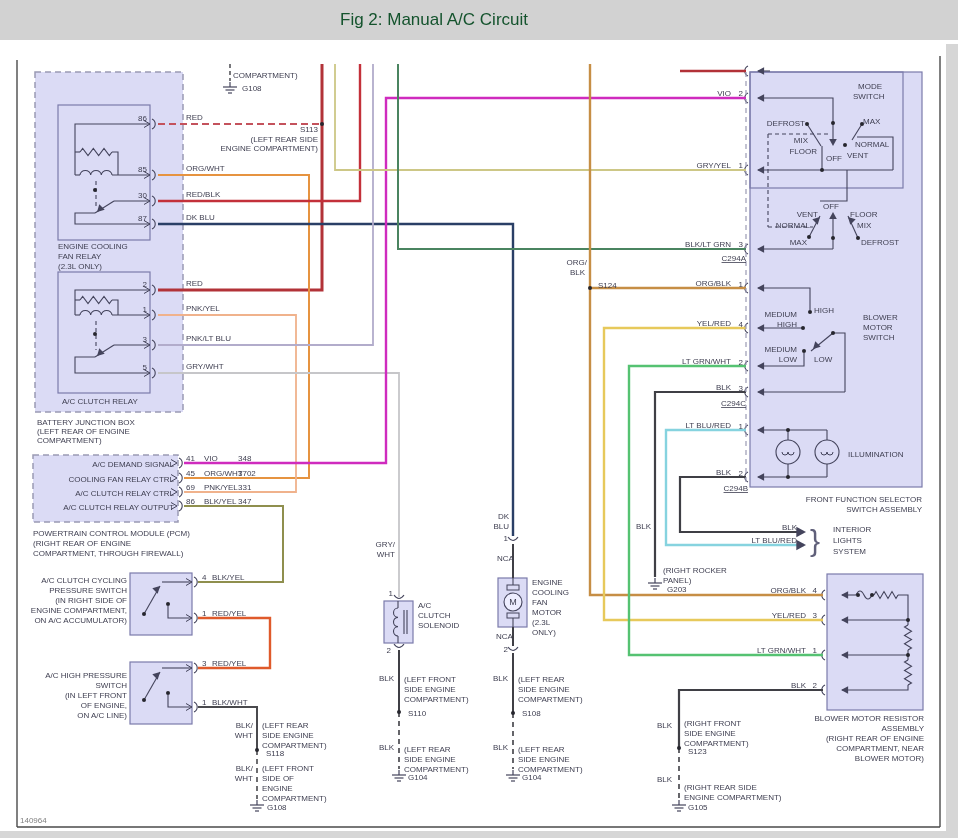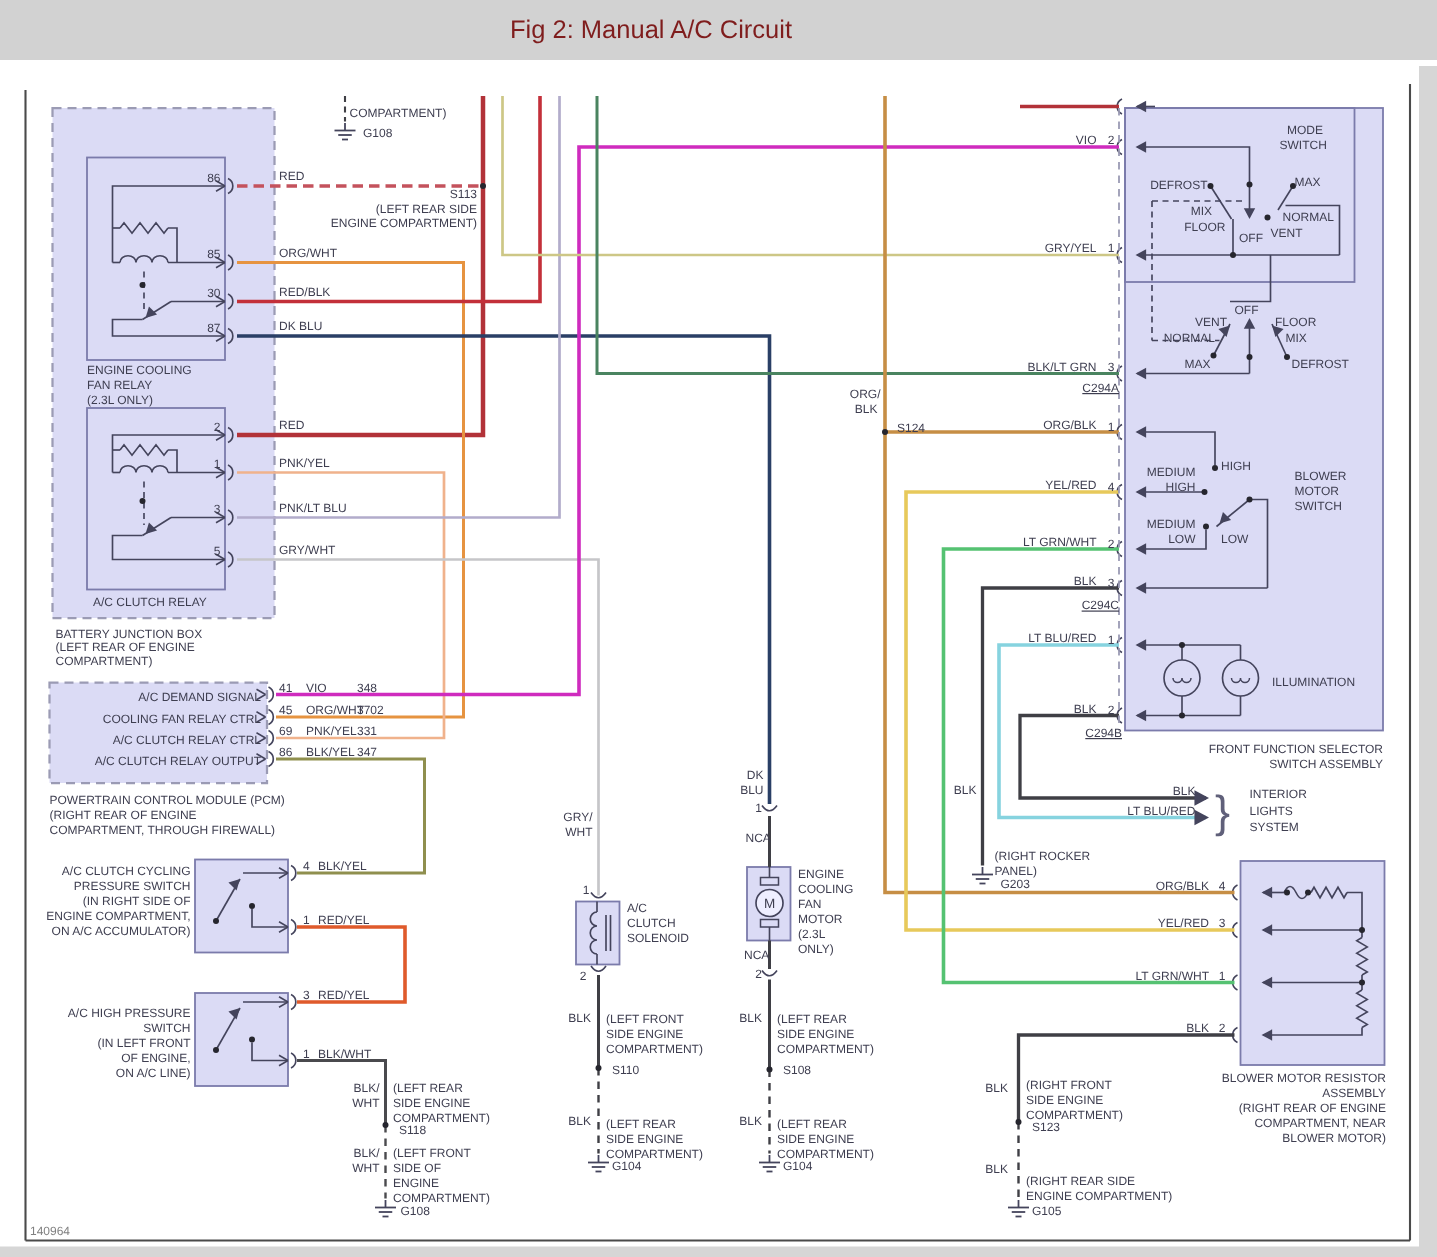--- a/index.html
+++ b/index.html
@@ -1,19 +1,19 @@
 <!DOCTYPE html>
 <html><head>
 <meta charset="utf-8">
 <style>
   html,body{margin:0;padding:0;background:#ffffff;}
   #stage{position:relative;width:958px;height:838px;background:#fff;overflow:hidden;
          font-family:"Liberation Sans","DejaVu Sans",sans-serif;}
   #titlebar{position:absolute;left:0;top:0;width:958px;height:40px;background:#d2d2d2;}
-  #titlebar .t{position:absolute;left:340px;top:10px;font-size:17px;color:#7f1d1d;}
+  #titlebar .t{position:absolute;left:340px;top:10px;font-size:17px;color:#14532d;}
   #rightmargin{position:absolute;left:946px;top:44px;width:12px;height:794px;background:#d6d6d6;}
   #bottommargin{position:absolute;left:0;top:831px;width:958px;height:7px;background:#d6d6d6;}
   svg{position:absolute;left:0;top:0;}
   svg text{font-family:"Liberation Sans","DejaVu Sans",sans-serif;}
 </style>
 </head>
 <body>
 
 <div id="stage">
   <div id="titlebar">

